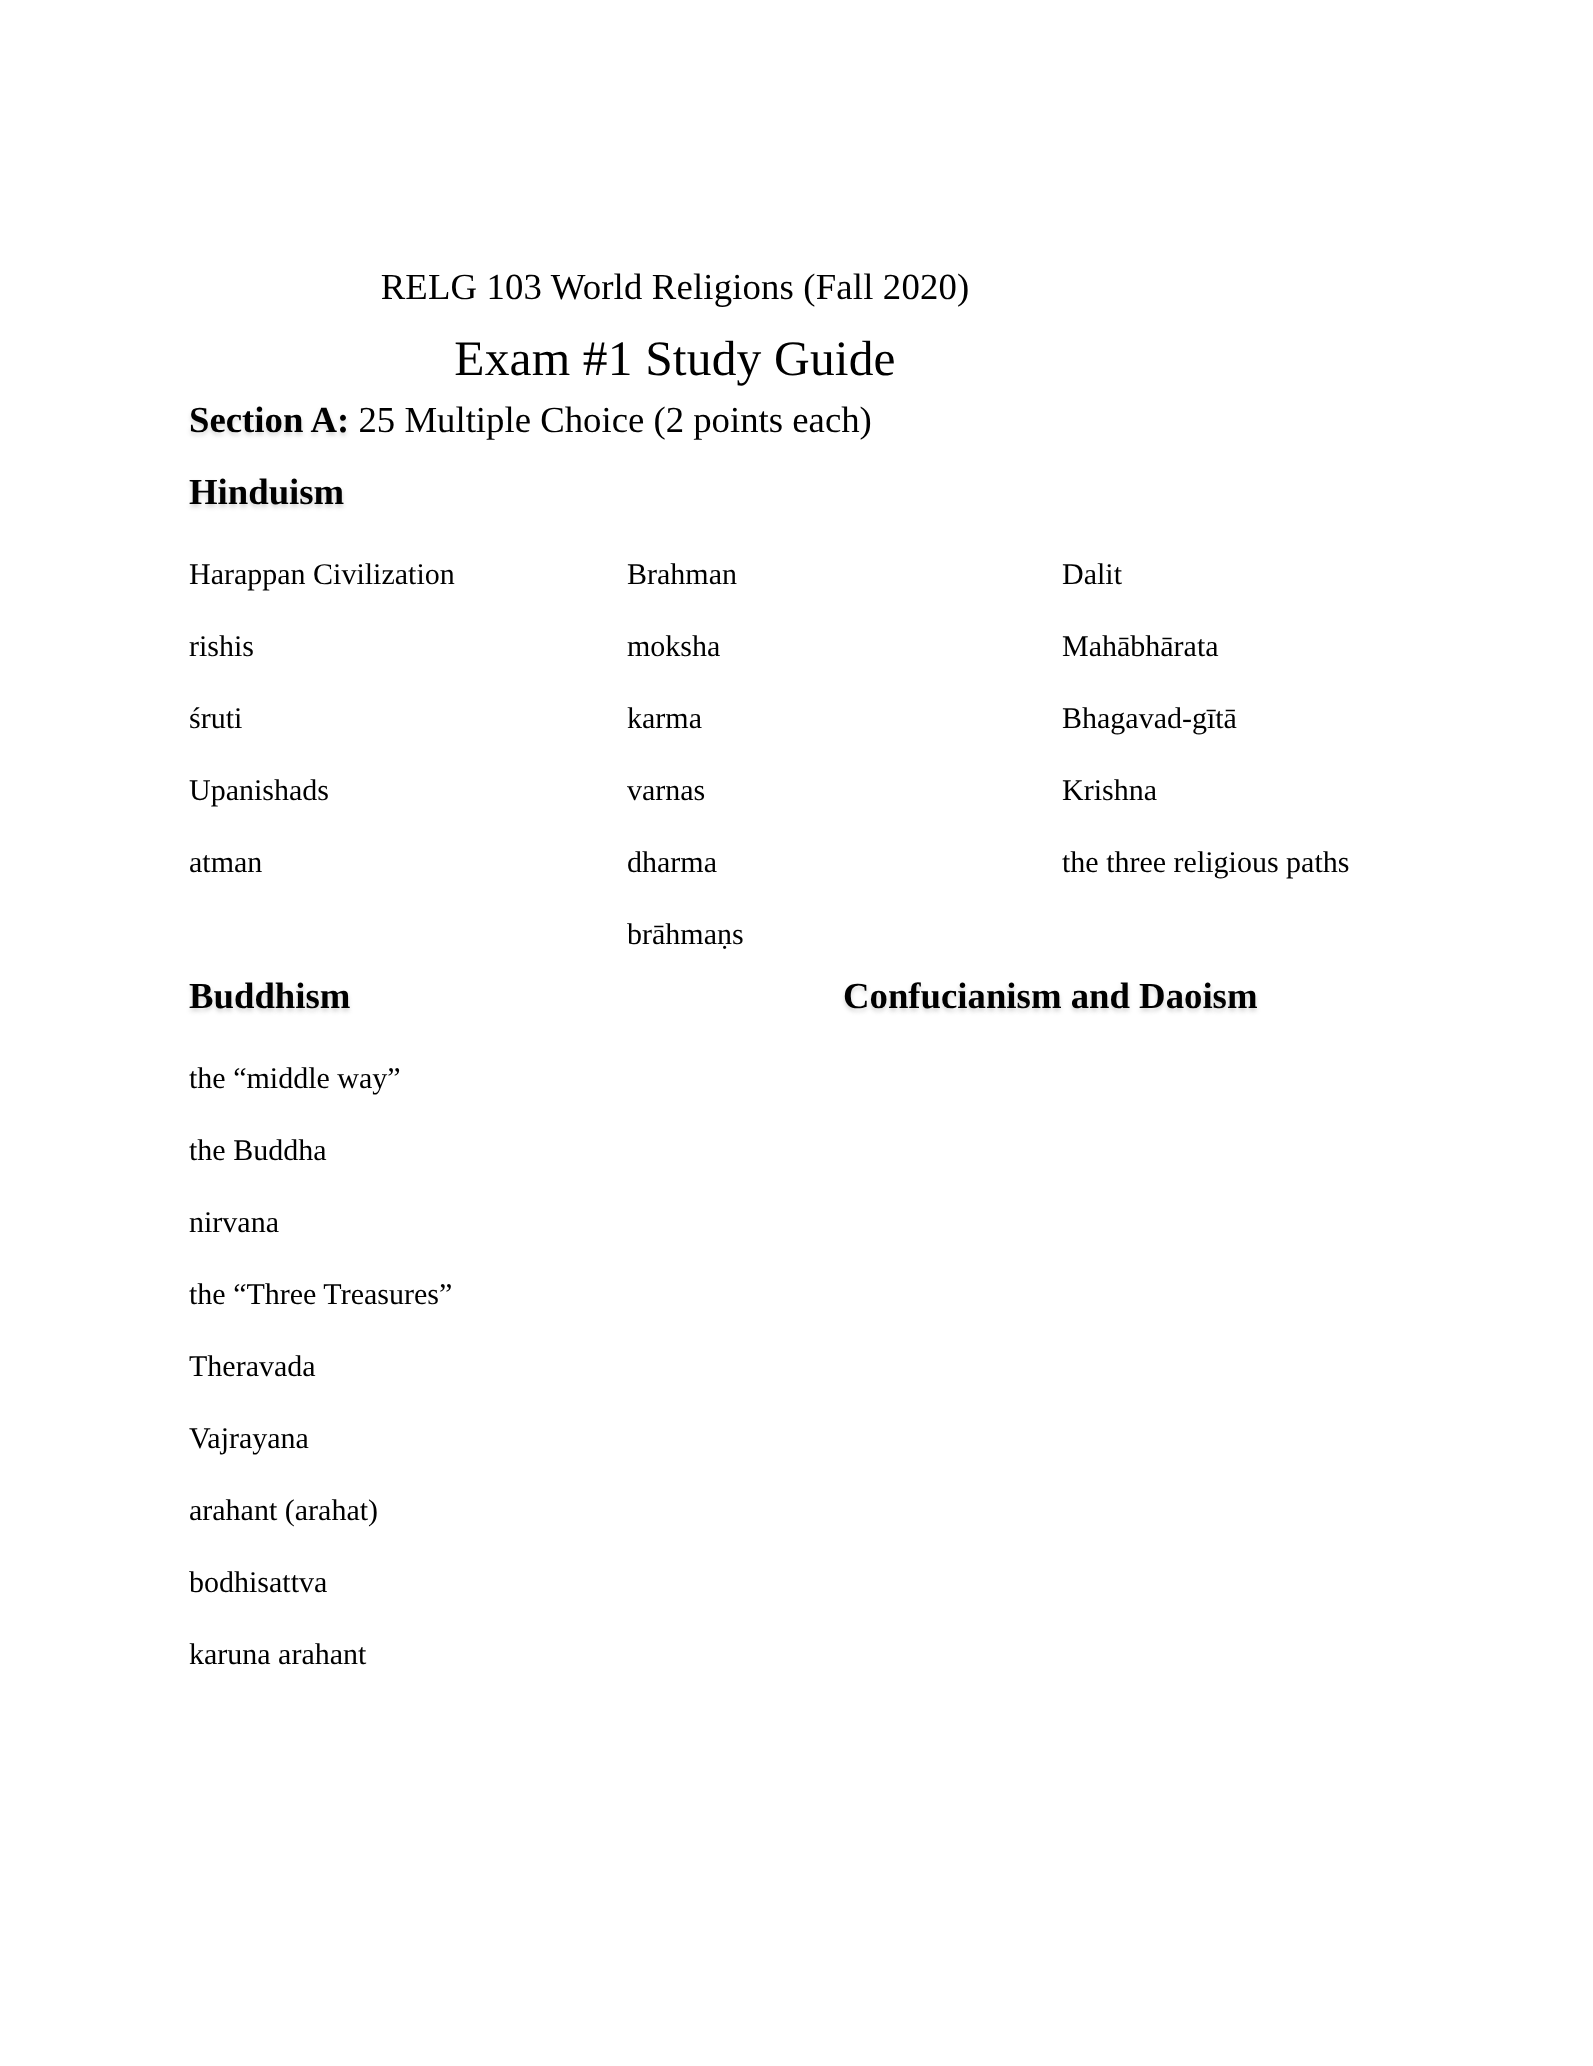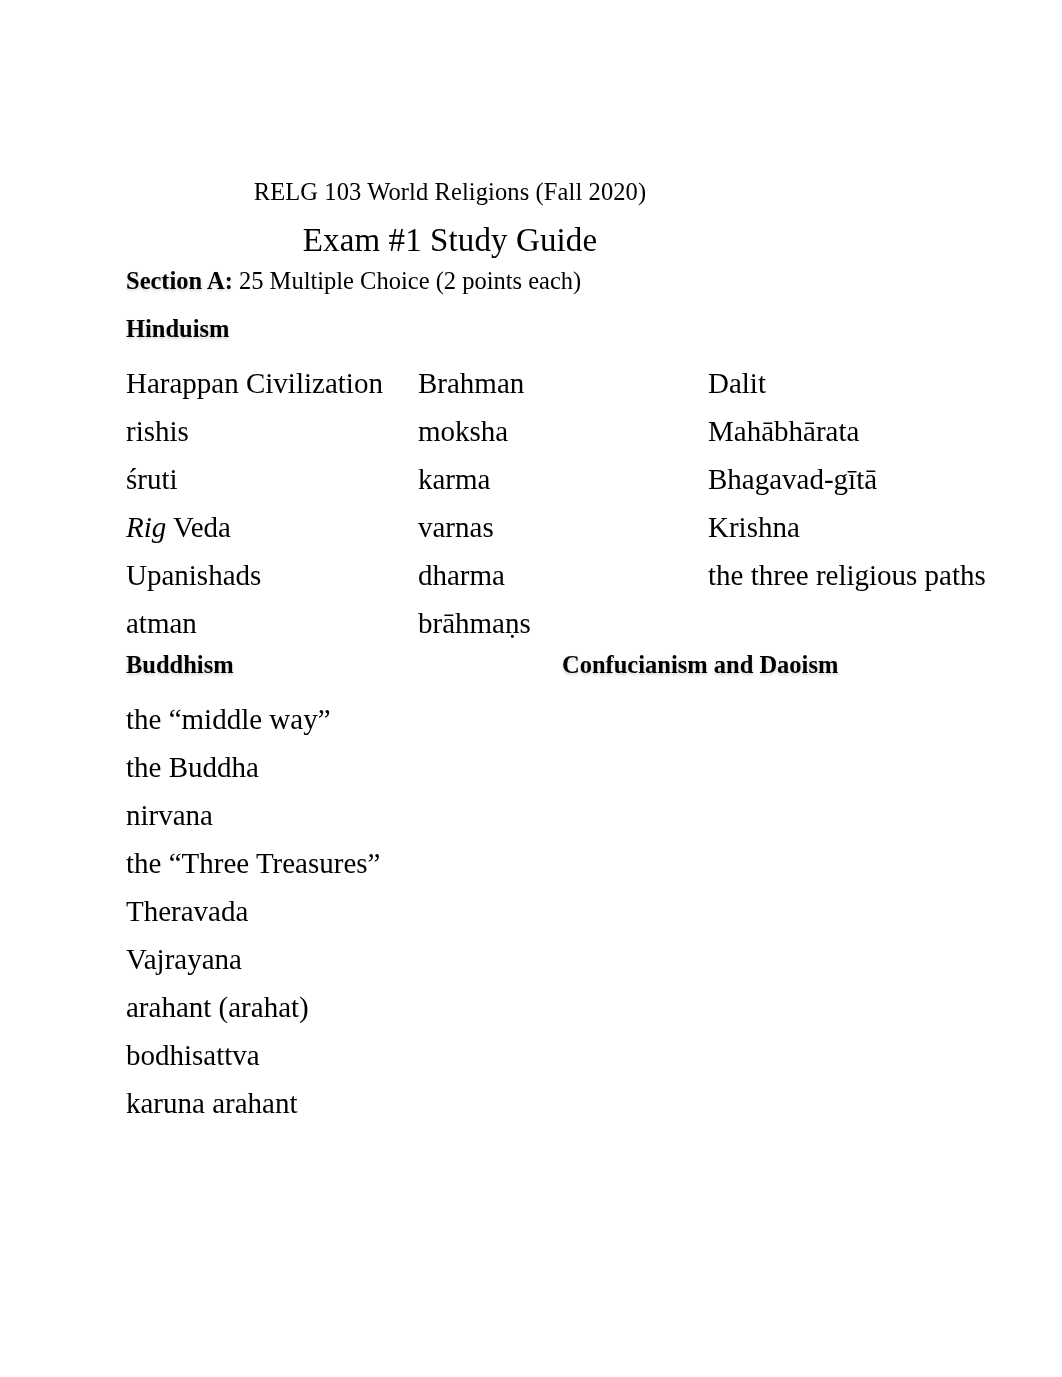--- a/index.html
+++ b/index.html
@@ -70,21 +70,21 @@
   }
   .heading-confucianism {
     position: absolute;
     left: 562px;
     top: 650px;
   }
 
   
   .term-col {
     position: absolute;
-    font-size: 29px;
+    font-size: 20px;
   }
   .term {
     height: 48px;
     line-height: 48px;
     white-space: nowrap;
   }
   .term.italic {
     font-style: italic;
   }
   .term .it {
@@ -113,21 +113,20 @@
   <div class="section-a">
     <span class="lead">Section A:</span><span> 25 Multiple Choice (2 points each)</span>
   </div>
 
   <div class="heading heading-hinduism">Hinduism</div>
 
   <div class="term-col hindu-col-1">
     <div class="term">Harappan Civilization</div>
     <div class="term">rishis</div>
     <div class="term">śruti</div>
-    <div class="term"><span class="it">Rig</span><span> Veda</span></div>
     <div class="term">Upanishads</div>
     <div class="term">atman</div>
   </div>
 
   <div class="term-col hindu-col-2">
     <div class="term">Brahman</div>
     <div class="term">moksha</div>
     <div class="term">karma</div>
     <div class="term">varnas</div>
     <div class="term">dharma</div>

